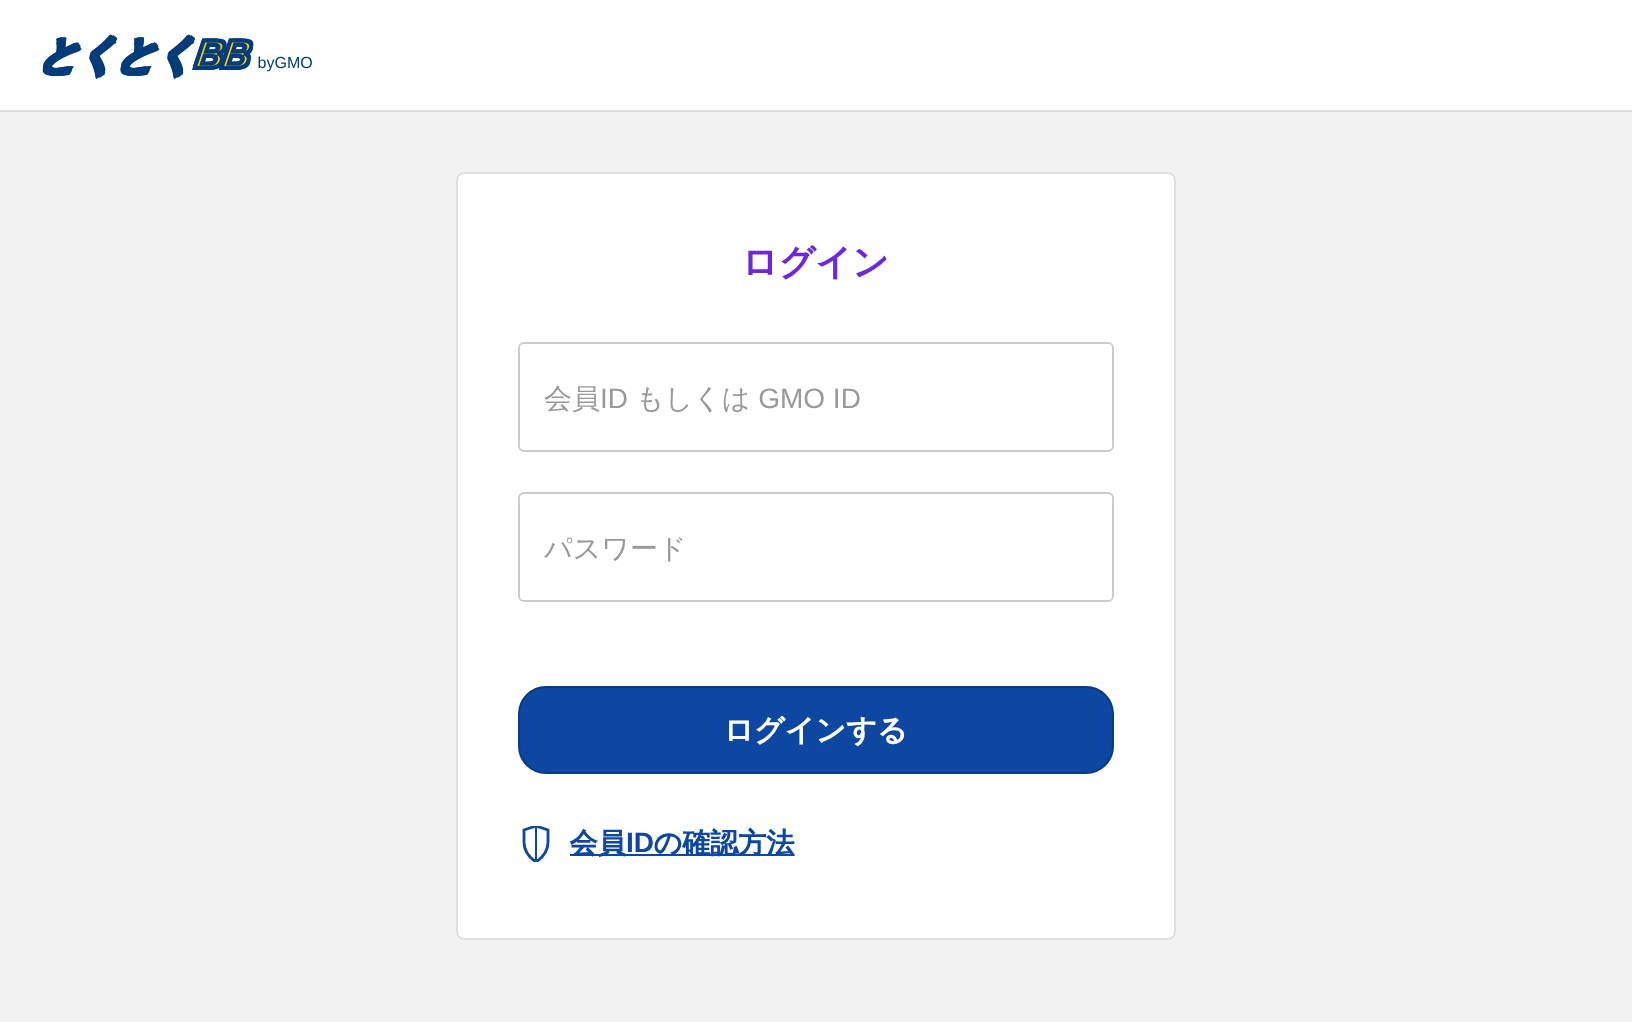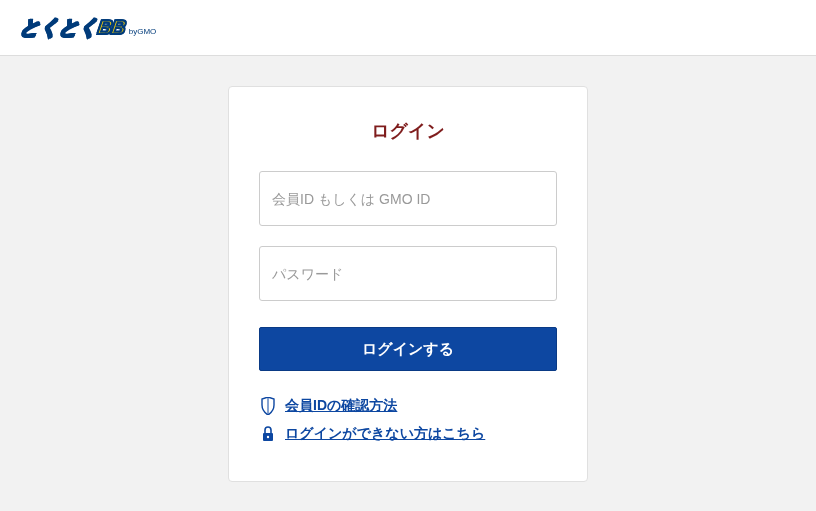--- a/index.html
+++ b/index.html
@@ -59,21 +59,21 @@
       background: #fff;
       border: 1px solid #e0e0e0;
       border-radius: 4px;
       width: 360px;
       padding: 32px 30px 28px 30px;
     }
     .login-title {
       text-align: center;
       font-size: 18px;
       font-weight: bold;
-      color: #7f1d1d;
+      color: #6d28d9;
       margin-bottom: 28px;
     }
     .field {
       width: 100%;
       height: 55px;
       border: 1px solid #ccc;
       border-radius: 3px;
       padding: 0 12px;
       font-size: 14px;
       color: #333;
@@ -82,23 +82,23 @@
     }
     .field::placeholder { color: #999; }
     .login-btn {
       width: 100%;
       height: 44px;
       background: #0d47a1;
       border: 1px solid #0a3a85;
       color: #fff;
       font-size: 15px;
       font-weight: bold;
-      border-radius: 2px;
+      border-radius: 14px;
       cursor: pointer;
-      margin-top: 6px;
+      margin-top: 22px;
       margin-bottom: 26px;
     }
     .link-row {
       display: flex;
       align-items: center;
       gap: 8px;
       margin-bottom: 10px;
     }
     .link-row a, .link-indent a {
       color: #0d47a1;
@@ -143,25 +143,15 @@
     <div class="link-row">
       <span class="icon">
         <svg width="16" height="18" viewBox="0 0 16 18">
           <path d="M8 0 L14 2 V8 C14 13 11 16 8 18 C5 16 2 13 2 8 V2 Z" fill="none" stroke="#0d47a1" stroke-width="1.4"></path>
           <path d="M8 0 L8 18" stroke="#0d47a1" stroke-width="1"></path>
         </svg>
       </span>
       <a>会員IDの確認方法</a>
     </div>
 
-    <div class="link-row">
-      <span class="icon">
-        <svg width="16" height="18" viewBox="0 0 16 18">
-          <rect x="3" y="8" width="10" height="8" rx="1" fill="#0d47a1"></rect>
-          <path d="M5 8 V5 a3 3 0 0 1 6 0 V8" fill="none" stroke="#0d47a1" stroke-width="1.6"></path>
-          <circle cx="8" cy="12" r="1.2" fill="#fff"></circle>
-        </svg>
-      </span>
-      <a>ログインができない方はこちら</a>
-    </div>
 
   </div>
 </div>
 
 </body></html>

